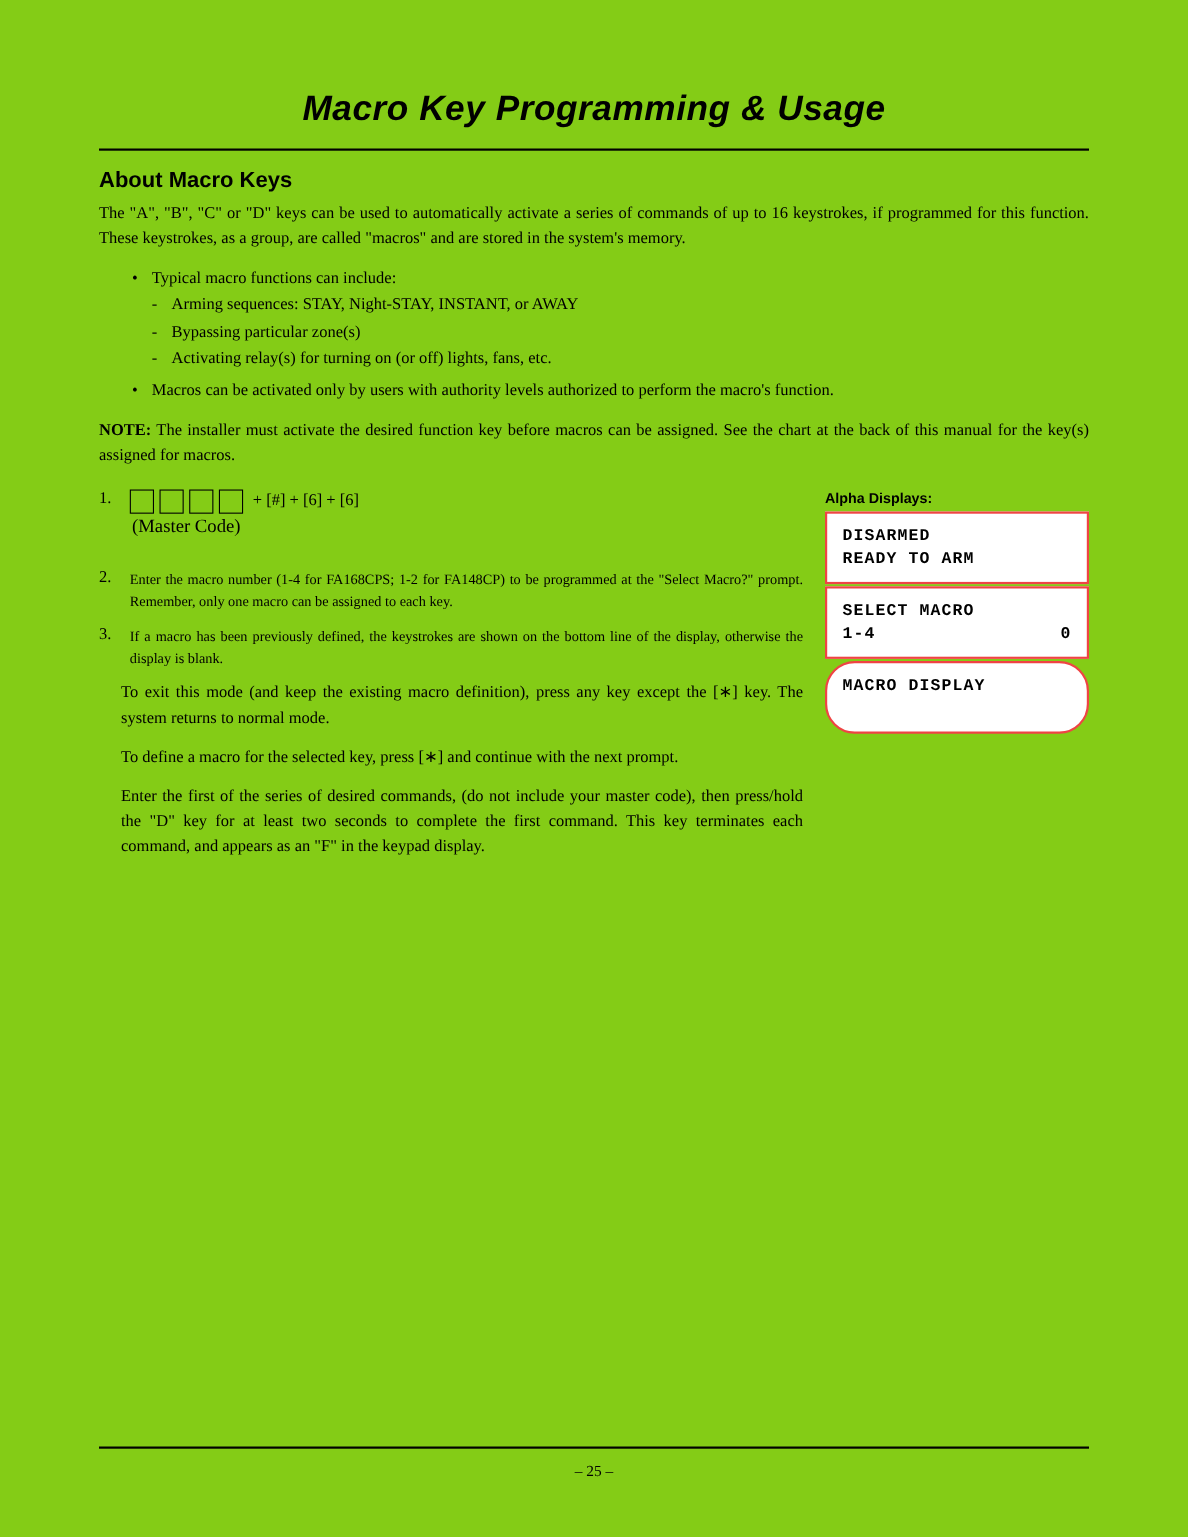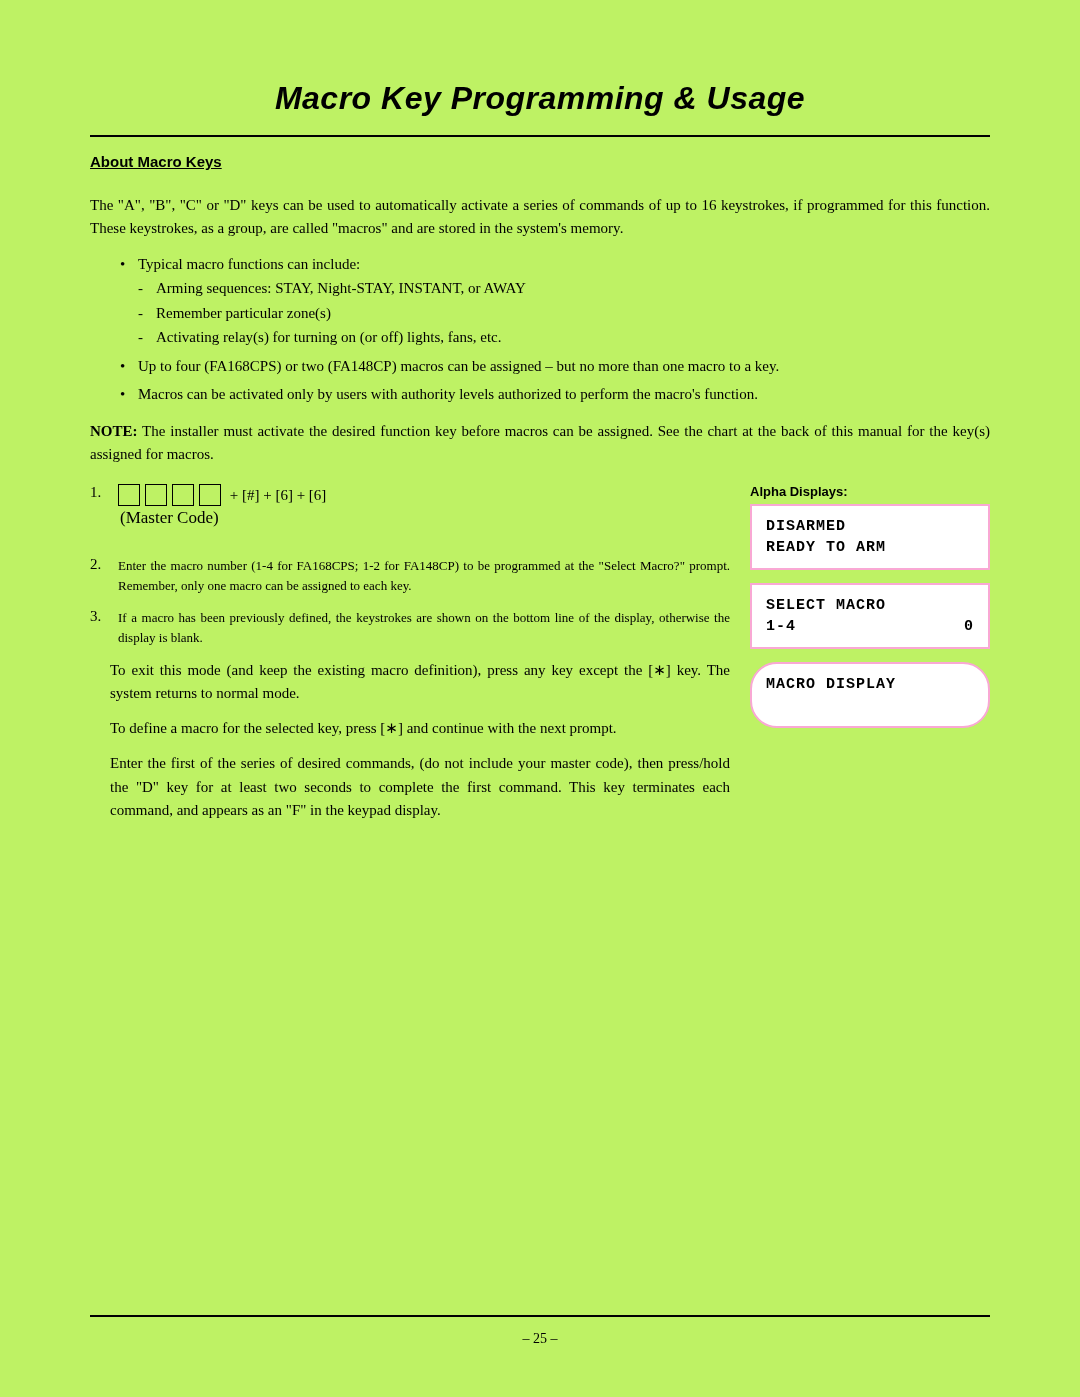--- a/index.html
+++ b/index.html
@@ -10,41 +10,40 @@
       font-size: 15px;
       color: #000;
       width: 1080px;
       min-height: 1397px;
       position: relative;
     }
 
     .page {
       width: 1080px;
       min-height: 1397px;
-      background: #bef264;
+      background: #84cc16;
       padding: 80px 90px 60px 90px;
       position: relative;
     }
 
     .page-title {
       text-align: center;
       font-family: Arial, Helvetica, sans-serif;
       font-size: 32px;
       font-weight: bold;
       font-style: italic;
       margin-bottom: 18px;
       letter-spacing: 0.5px;
     }
 
     .section-heading {
       font-family: Arial, Helvetica, sans-serif;
-      font-size: 15px;
-      font-weight: bold;
-      text-decoration: underline;
-      margin-bottom: 24px;
+      font-size: 20px;
+      font-weight: bold;
+      margin-bottom: 7px;
       margin-top: 4px;
     }
 
     .intro-text {
       font-size: 15px;
       line-height: 1.55;
       margin-bottom: 12px;
       text-align: justify;
     }
 
@@ -143,28 +142,28 @@
 
     
     .alpha-display-label {
       font-size: 13px;
       font-family: Arial, Helvetica, sans-serif;
       font-weight: bold;
       margin-bottom: 5px;
     }
 
     .display-box {
-      border: 2px solid #f9a8d4;
+      border: 2px solid #ef4444;
       padding: 10px 14px;
       font-family: 'Courier New', Courier, monospace;
       font-size: 15px;
       font-weight: bold;
       letter-spacing: 1px;
       background: #fff;
-      margin-bottom: 13px;
+      margin-bottom: 2px;
       min-width: 200px;
     }
 
     .display-box .line {
       display: block;
       line-height: 1.4;
     }
 
     .para-block {
       margin-left: 20px;
@@ -220,25 +219,24 @@
 
   <h2 class="section-heading">About Macro Keys</h2>
 
   <p class="intro-text">The "A", "B", "C" or "D" keys can be used to automatically activate a series of commands of up to 16 keystrokes, if programmed for this function. These keystrokes, as a group, are called "macros" and are stored in the system's memory.</p>
 
   <ul class="bullet-list">
     <li>
       <span>Typical macro functions can include:</span>
       <ul class="sub-list">
         <li><span>Arming sequences: STAY, Night-STAY, INSTANT, or AWAY</span></li>
-        <li><span>Remember particular zone(s)</span></li>
+        <li><span>Bypassing particular zone(s)</span></li>
         <li><span>Activating relay(s) for turning on (or off) lights, fans, etc.</span></li>
       </ul>
     </li>
-    <li><span>Up to four (FA168CPS) or two (FA148CP) macros can be assigned – but no more than one macro to a key.</span></li>
     <li><span>Macros can be activated only by users with authority levels authorized to perform the macro's function.</span></li>
   </ul>
 
   <p class="note-text">
     <strong>NOTE:</strong> <span>The installer must activate the desired function key before macros can be assigned. See the chart at the back of this manual for the key(s) assigned for macros.</span>
   </p>
 
   <div class="main-content">
     <div class="left-column">
 

